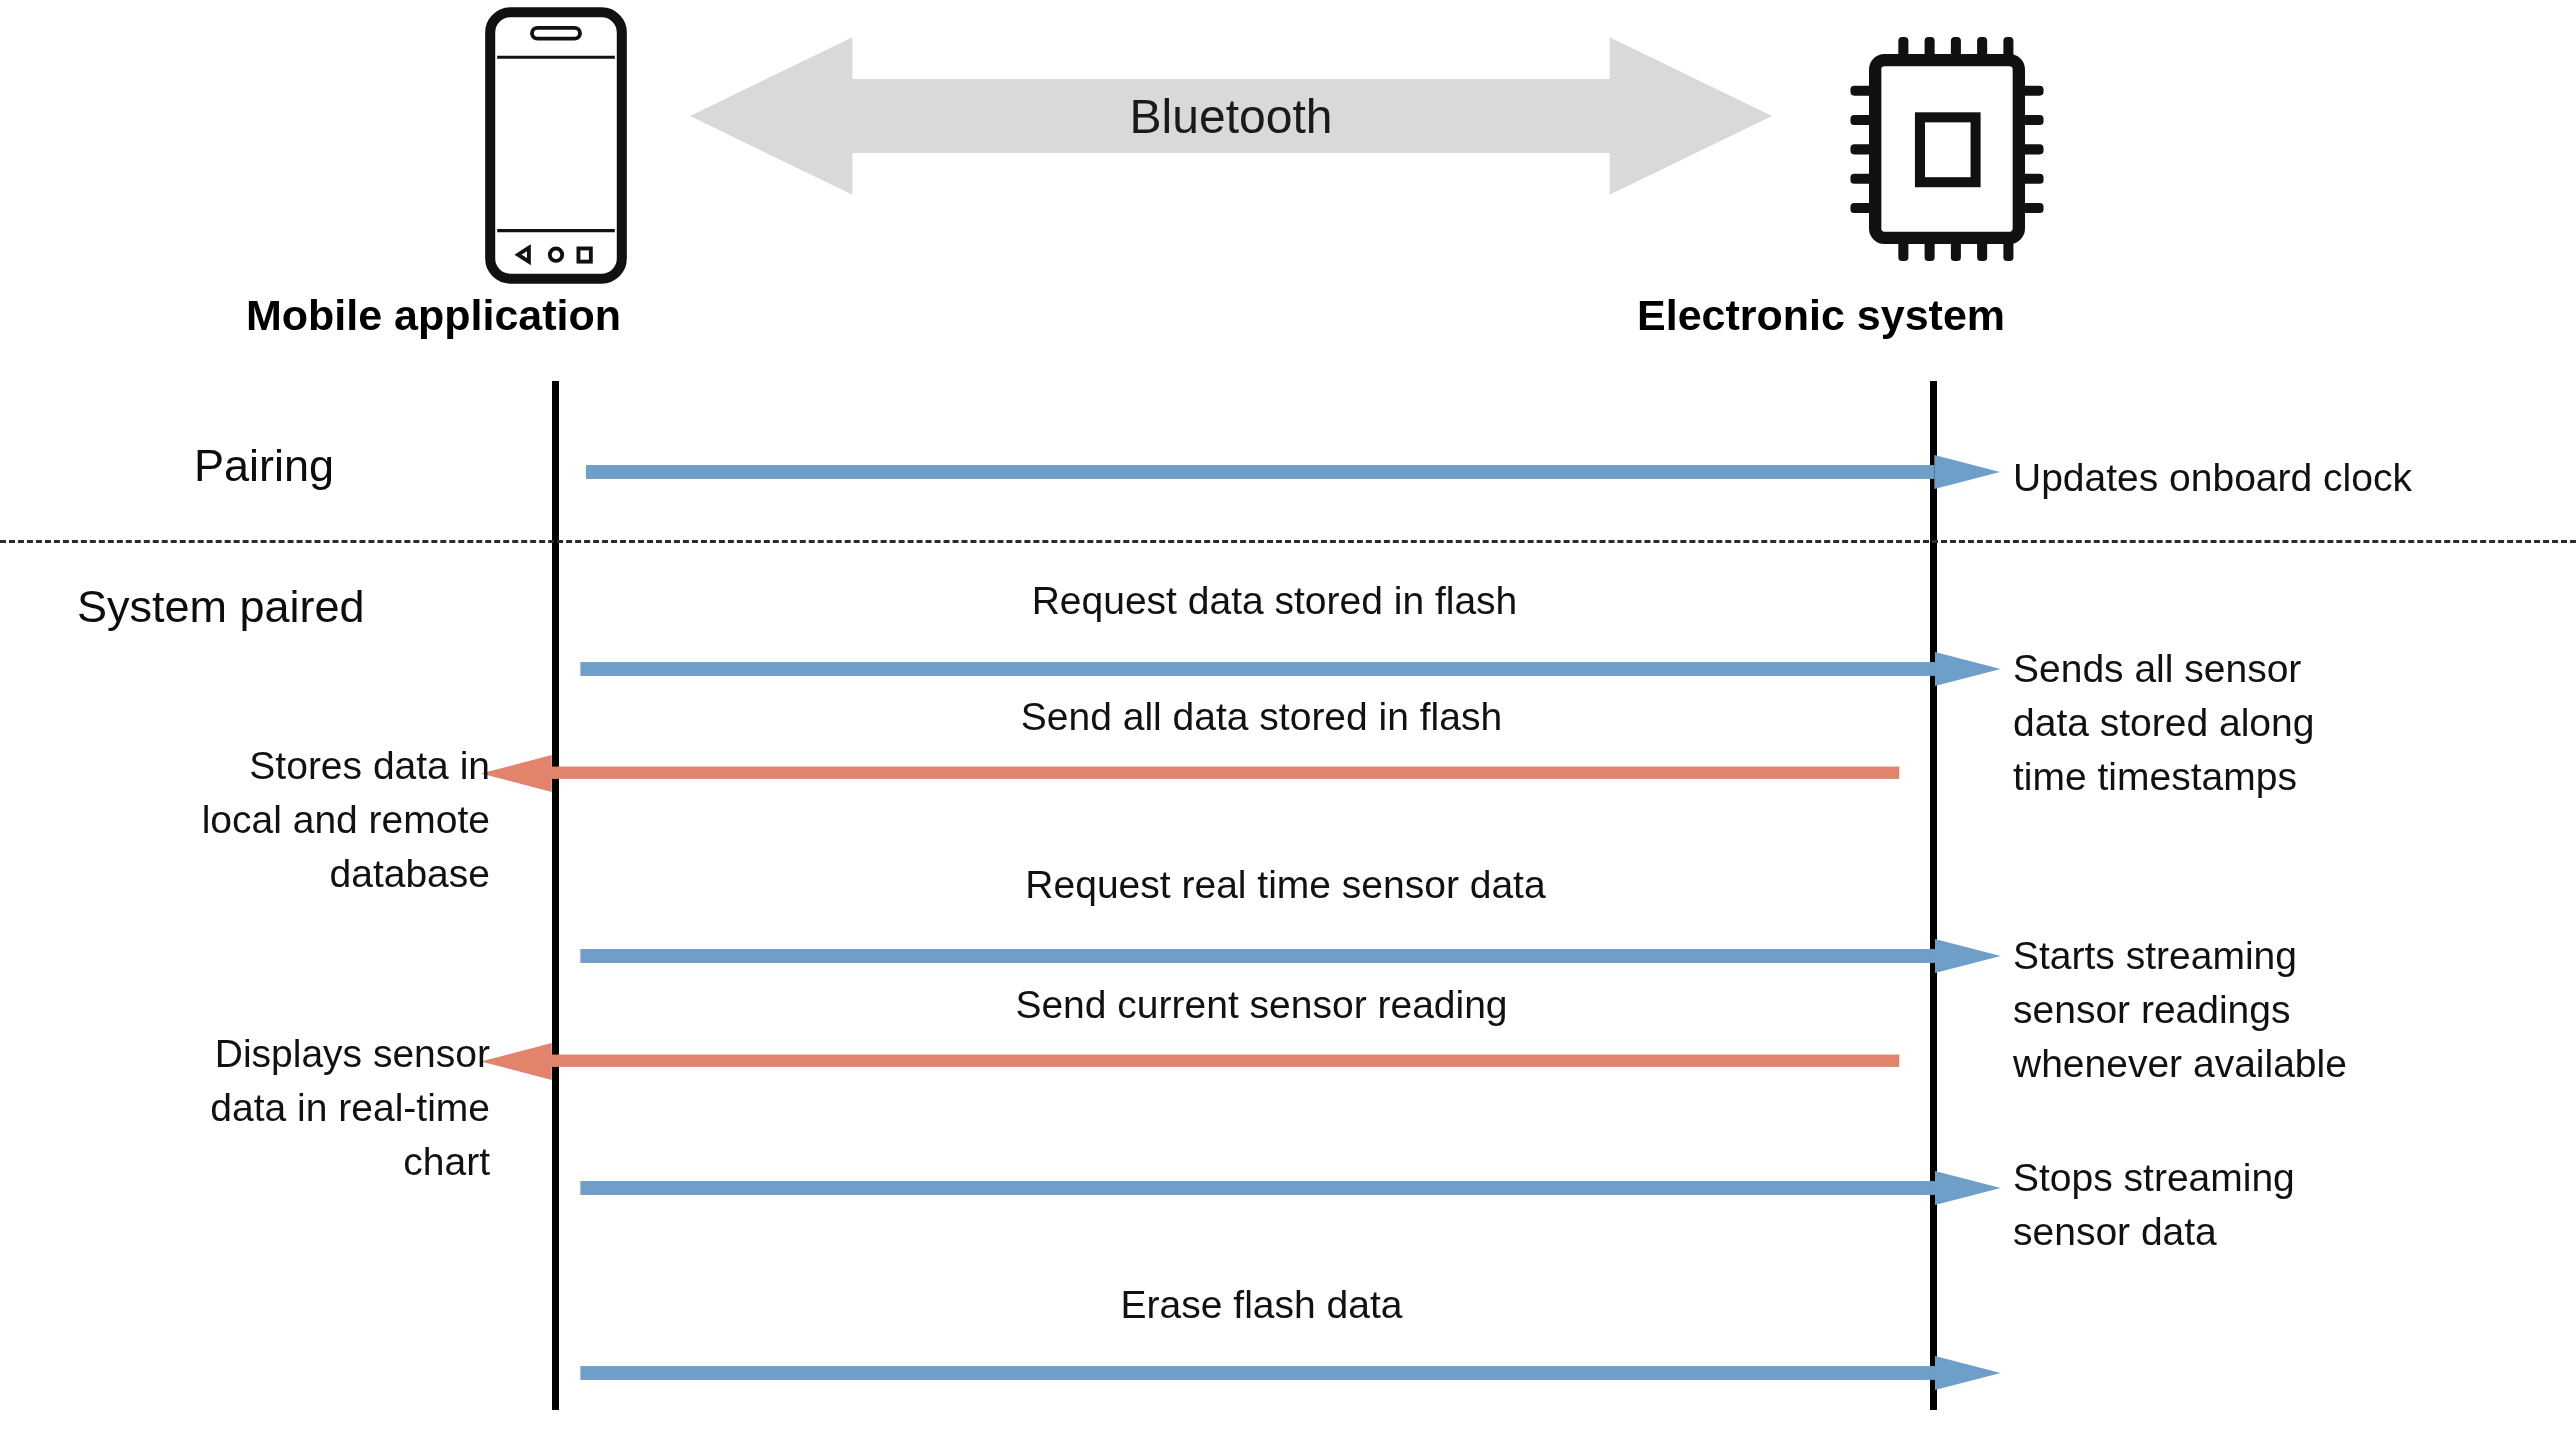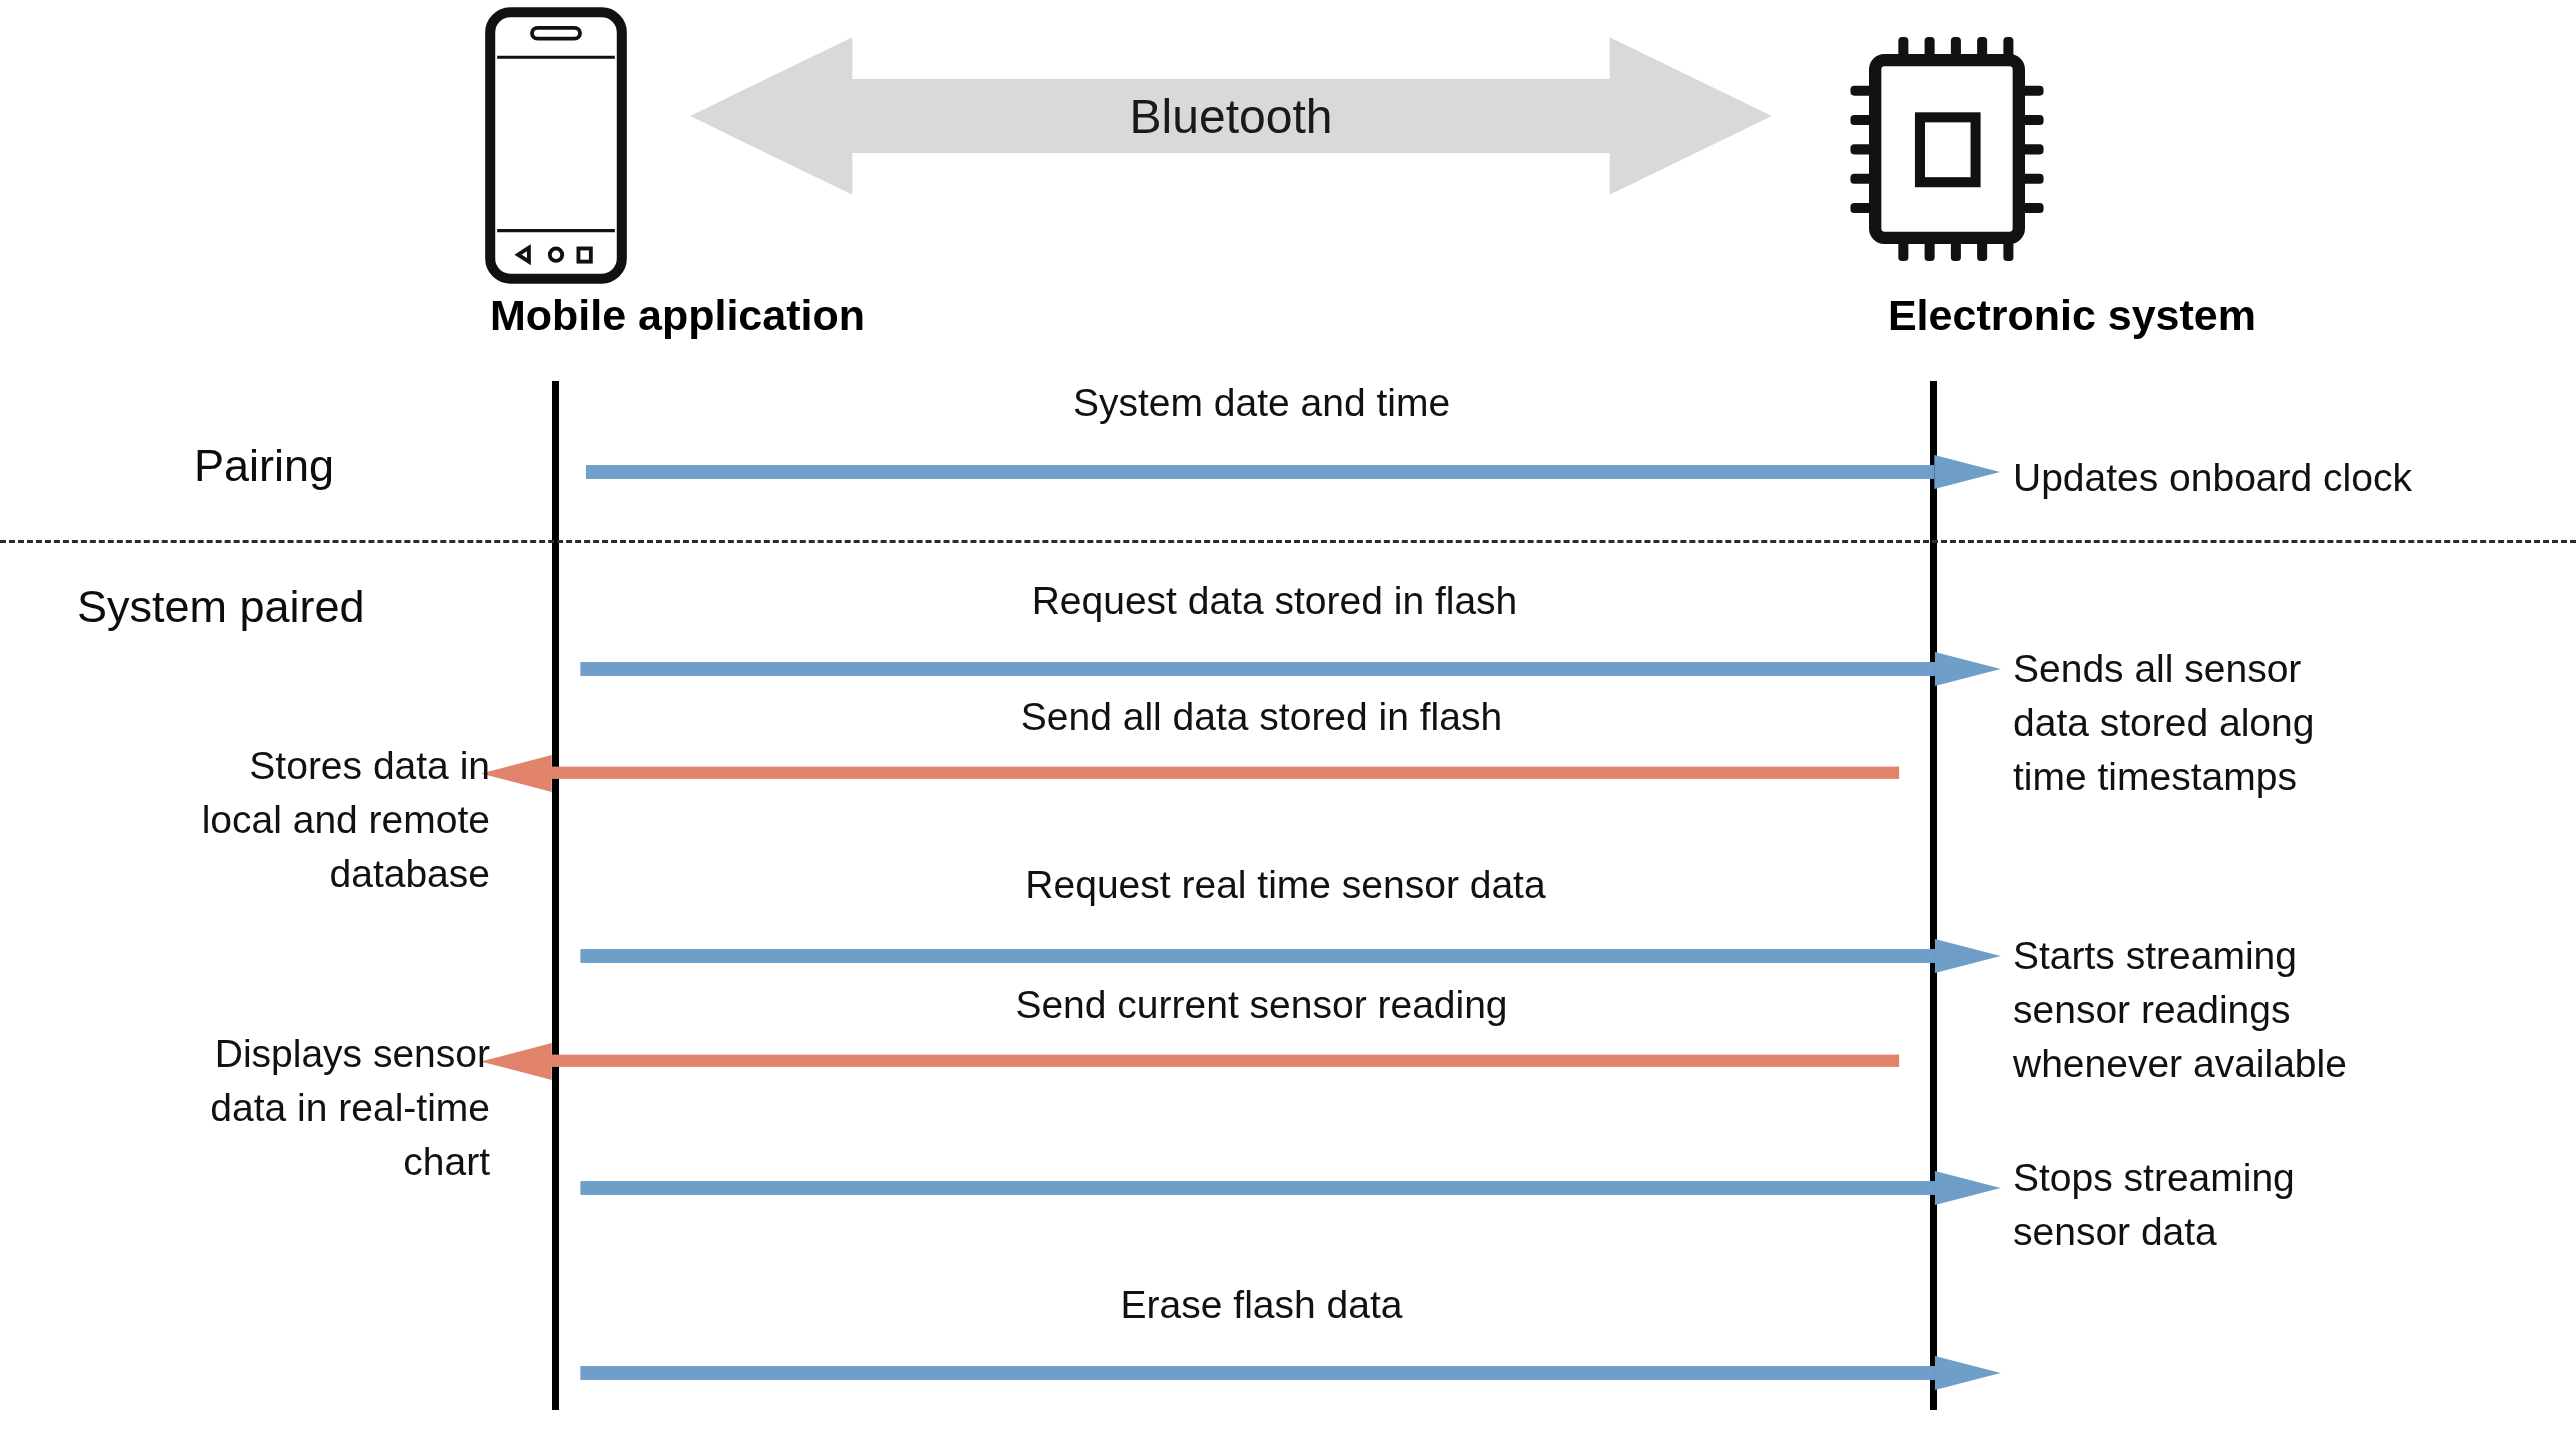--- a/index.html
+++ b/index.html
@@ -16,21 +16,21 @@
     overflow: hidden;
   }
 
   
   .actor-icon { position: absolute; }
   .actor-label {
     position: absolute;
     font-weight: bold;
     font-size: 43px;
     color: #000000;
-    text-align: right;
+    text-align: left;
     white-space: nowrap;
     line-height: 1;
   }
 
   
   .bt-arrow { position: absolute; }
   .bt-label {
     position: absolute;
     font-size: 48px;
     color: #1a1a1a;
@@ -135,21 +135,20 @@
   <div class="actor-label" style="left:1637px; top:294px; width:619px;">Electronic system</div>
 
   <div class="lifeline" style="left:552px; top:381px; height:1029px;"></div>
   <div class="lifeline" style="left:1930px; top:381px; height:1029px;"></div>
 
   <div class="phase-divider" style="top:540px;"></div>
 
   <div class="phase-title" style="left:194px; top:443px;">Pairing</div>
   <div class="phase-title" style="left:77px; top:584px;">System paired</div>
 
-  <div class="msg-label" style="left:588px; top:383px; width:1347px;">System date and time</div>
   <svg class="msg-arrow" style="left:585px; top:455px;" width="1416" height="34" viewBox="0 0 1830 44">
     <rect x="0" y="13" width="1745" height="18" fill="#6F9FC8"></rect>
     <polygon points="1745,0 1830,22 1745,44" fill="#6F9FC8"></polygon>
   </svg>
 
   <div class="msg-label" style="left:601px; top:581px; width:1347px;">Request data stored in flash</div>
   <svg class="msg-arrow" style="left:579px; top:652px;" width="1423" height="34" viewBox="0 0 1838 44">
     <rect x="0" y="13" width="1753" height="18" fill="#6F9FC8"></rect>
     <polygon points="1753,0 1838,22 1753,44" fill="#6F9FC8"></polygon>
   </svg>

